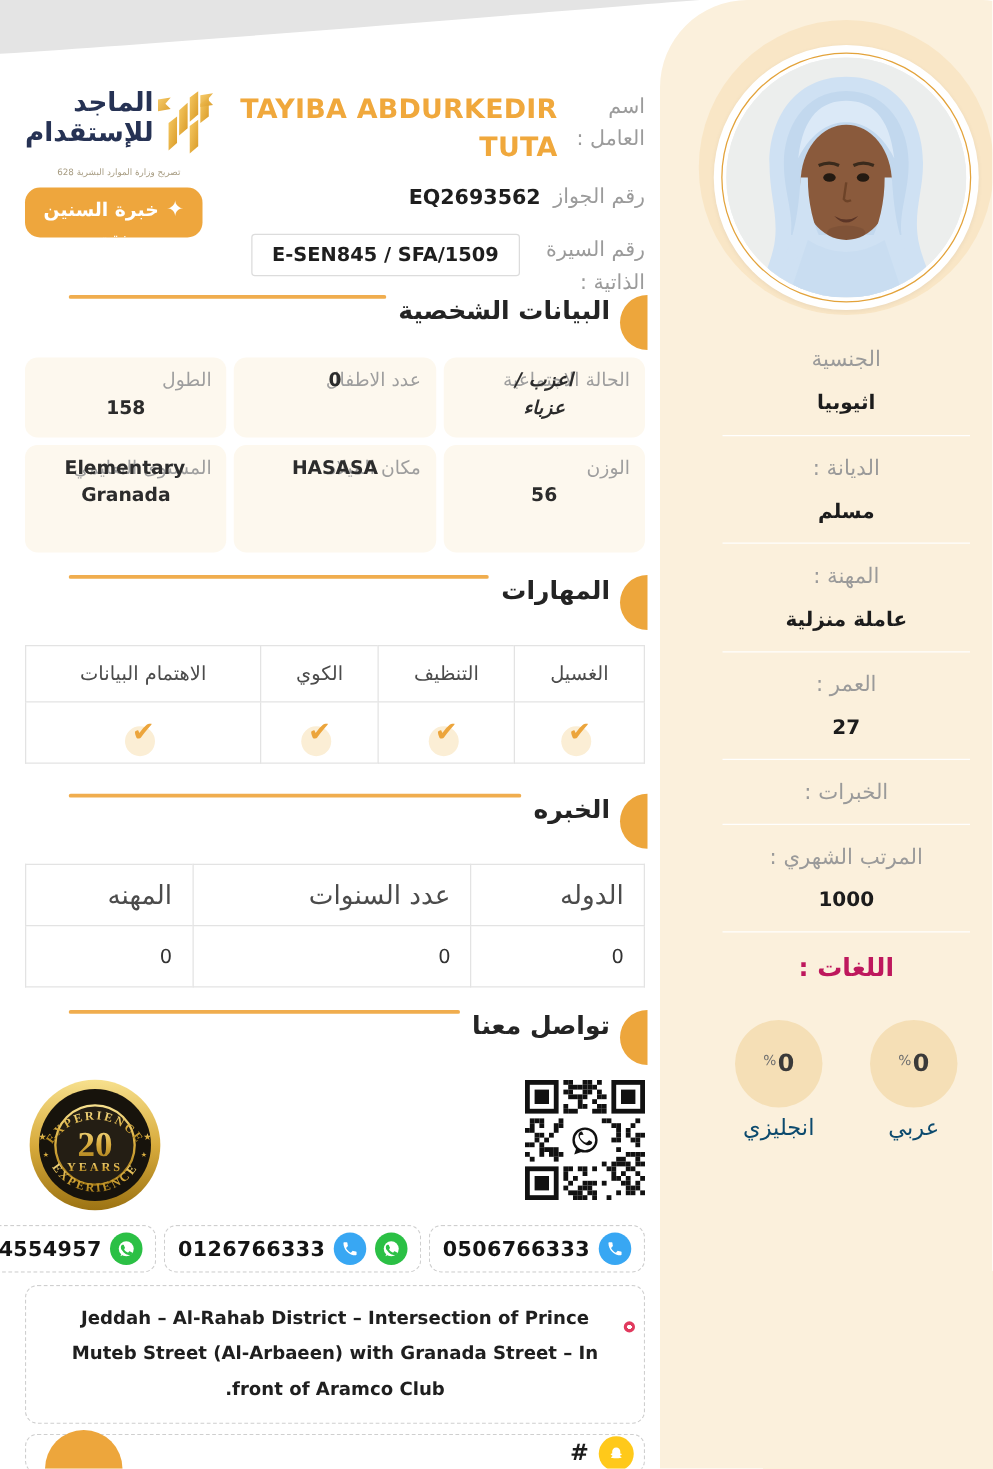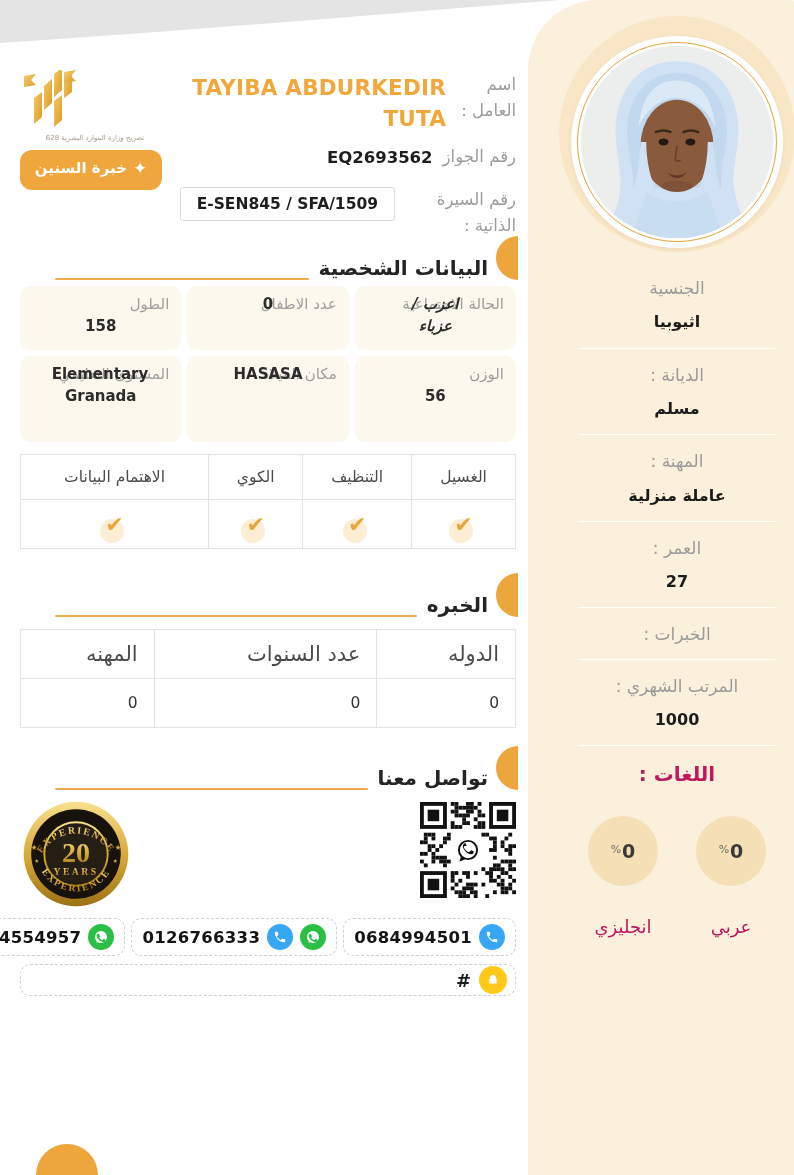--- a/index.html
+++ b/index.html
@@ -19,21 +19,21 @@
   .sb-content{position:relative;padding-top:278px;text-align:center;}
   .sb-label{font-size:17px;color:#9a9a9a;margin-bottom:14px;line-height:1.2;}
   .sb-value{font-size:16px;font-weight:bold;color:#1c1c1c;margin-bottom:16px;line-height:1.2;}
   .sb-divider{width:198px;margin:0 auto 16px auto;border-top:1.5px solid rgba(255,255,255,.95);}
   .sb-lang-title{font-size:20px;font-weight:bold;color:#be185d;margin-bottom:6px;}
   .lang-row{display:flex;direction:rtl;justify-content:center;gap:38px;margin-top:30px;}
   .lang-circle{width:70px;height:70px;border-radius:50%;background:#f5dfb6;
                display:flex;align-items:center;justify-content:center;}
   .pct{direction:ltr;font-size:19px;font-weight:bold;color:#3a3a3a;}
   .pct-sign{font-size:11px;font-weight:normal;color:#6f6f6f;vertical-align:5px;margin-right:1px;}
-  .lang-name{margin-top:30px;font-size:18px;color:#be185d;}
+  .lang-name{margin-top:6px;font-size:18px;color:#0c4a6e;}
   
   .main{position:absolute;left:20px;top:58px;width:496px;}
   .header-row{display:flex;justify-content:space-between;height:178px;}
   .brand-col{width:152px;}
   .brand-row{display:flex;align-items:flex-start;justify-content:flex-end;margin-top:12px;direction:rtl;}
   .brand-text{font-size:21px;font-weight:bold;color:#263254;text-align:right;line-height:1.15;}
   .brand-license{margin-top:4px;font-size:7px;color:#a79c82;text-align:center;width:150px;direction:rtl;}
   .exp-pill{margin-top:8px;width:142px;height:40px;border-radius:12px;background:#eea63d;
             color:#fff;font-size:15px;font-weight:bold;display:flex;flex-direction:column;
             align-items:center;overflow:hidden;padding-top:9px;box-sizing:border-box;}
@@ -41,25 +41,25 @@
   .exp-pill .star{font-size:17px;line-height:1;}
   .exp-pill .l2{margin-top:9px;font-size:13px;opacity:.95;}
   .fields-col{flex:1;padding-top:14px;display:flex;flex-direction:column;gap:8px;direction:rtl;}
   .f-label{color:#9b9b9b;font-size:16.5px;line-height:1.6;}
   .name-row{display:flex;gap:12px;align-items:flex-start;}
   .name-row .f-label{width:58px;flex:none;}
   .worker-name{flex:1;font-size:21.5px;font-weight:bold;color:#f0a83c;line-height:1.45;letter-spacing:.2px;}
   .pass-row{display:flex;gap:10px;align-items:center;margin-top:2px;}
   .mono-val{direction:ltr;font-weight:bold;font-size:16.5px;color:#1e1e1e;}
   .cv-row{display:flex;gap:14px;margin-top:8px;align-items:flex-start;}
-  .cv-row .f-label{width:86px;flex:none;margin-left:21px;}
+  .cv-row .f-label{width:86px;flex:none;}
   .cv-box{direction:ltr;border:1px solid #dcdcdc;border-radius:3px;padding:7px 16px;
           font-weight:bold;font-size:15.5px;color:#1e1e1e;background:#fff;}
   
-  .sec-head{display:flex;align-items:flex-end;gap:10px;direction:rtl;height:44px;position:relative;}
+  .sec-head{display:flex;align-items:flex-start;gap:10px;direction:rtl;height:44px;position:relative;}
   .sec-semi{width:22px;height:44px;border-radius:44px 0 0 44px;background:#eda63c;margin-left:-2px;margin-right:-2px;}
   .sec-title{font-size:20px;font-weight:bold;color:#242424;white-space:nowrap;}
   .sec-rule{flex:1;height:2.5px;border-radius:2px;background:#f0ad4e;margin-left:35px;}
   
   .p-grid{display:grid;direction:rtl;grid-template-columns:1fr 1fr 1fr;grid-template-rows:64px 86px;
           gap:6px;margin-top:6px;}
   .p-card{background:#fdf8ee;border-radius:10px;padding:8px 12px;box-sizing:border-box;overflow:visible;}
   .card-label{font-size:15px;color:#9e9e9e;text-align:right;line-height:1.45;}
   .card-value{font-size:15px;font-weight:bold;color:#2c2c2c;text-align:center;line-height:1.45;}
   .p-card.overlap .card-value{margin-top:-22px;}
@@ -197,20 +197,24 @@
             <g fill="url(#lg)">
               <path d="M24 16 L32 9 L32 33 L24 40 Z"></path>
               <path d="M34 4 L42 -2 L42 20 L34 27 Z"></path>
               <path d="M14 28 L22 22 L22 47 L14 54 Z"></path>
               <path d="M34 31 L42 25 L42 50 L34 57 Z"></path>
               <path d="M44 10 L52 4 L52 22 L44 28 Z"></path>
               <path d="M4 6 L16 4 L11 10 L16 15 L4 17 Z" opacity=".95"></path>
               <path d="M44 2 L56 0 L51 6 L56 11 L44 13 Z" opacity=".95"></path>
             </g>
           </svg>
+          <div class="brand-text">
+            <div>الماجد</div>
+            <div>للإستقدام</div>
+          </div>
         </div>
         <div class="brand-license">تصريح وزارة الموارد البشرية 628</div>
         <div class="exp-pill">
           <div class="l1">
             <span class="star">✦</span>
             <span>خبرة السنين</span>
           </div>
           <div class="l2">ثقة</div>
         </div>
       </div>
@@ -256,20 +260,25 @@
       <div class="p-card overlap">
         <div class="card-label" dir="rtl">مكان الميلاد</div>
         <div class="card-value">HASASA</div>
       </div>
       <div class="p-card overlap">
         <div class="card-label" dir="rtl">المستوى التعليمي</div>
         <div class="card-value mid">Elementary Granada</div>
       </div>
     </div>
 
+    <div class="sec-head mt18">
+      <div class="sec-semi"></div>
+      <div class="sec-title" dir="rtl">المهارات</div>
+      <div class="sec-rule"></div>
+    </div>
     <table class="grid skills">
       <colgroup>
           <col style="width:21%">
           <col style="width:22%">
           <col style="width:19%">
           <col style="width:38%">
         </colgroup>
       <tbody>
           <tr>
         <th>الغسيل</th>
@@ -504,21 +513,21 @@
             <rect x="8" y="80" width="12" height="12" fill="#111"></rect>
             <circle cx="50" cy="50" r="13" fill="#fff"></circle>
             <circle cx="50" cy="50" r="9.5" fill="none" stroke="#111" stroke-width="2"></circle>
             <path d="M41 62l2-6 4 4z" fill="#111"></path>
             <path d="M46.2 45.8c-.8.8-.8 2.2 1.4 4.4s3.6 2.2 4.4 1.4l1.4-1.4 2.4 1.2c.4.6.2 1.6-.8 2.4-1.8 1.4-5 .4-7.6-2.2s-3.6-5.8-2.2-7.6c.8-1 1.8-1.2 2.4-.8l1.2 2.4z" fill="#111"></path>
           </svg></div>
     </div>
 
     <div class="phones-row">
       <div class="phone-box">
-        <span class="phone-num">0684994501</span>
+        <span class="phone-num">0506766333</span>
         <span class="cicon blue">
           <svg width="14" height="14" viewBox="0 0 24 24" fill="#fff">
               <path d="M6.6 10.8c1.5 2.9 3.7 5.1 6.6 6.6l2.2-2.2c.3-.3.7-.4 1-.2 1.1.4 2.3.6 3.6.6.6 0 1 .4 1 1V20c0 .6-.4 1-1 1C10.6 21 3 13.4 3 4c0-.6.4-1 1-1h3.5c.6 0 1 .4 1 1 0 1.2.2 2.4.6 3.6.1.3 0 .7-.2 1l-2.3 2.2z"></path>
             </svg>
         </span>
       </div>
       <div class="phone-box">
         <span class="phone-num">0126766333</span>
         <span class="cicon blue">
           <svg width="14" height="14" viewBox="0 0 24 24" fill="#fff">
@@ -538,20 +547,24 @@
         <span class="cicon green">
           <svg width="16" height="16" viewBox="0 0 24 24">
               <circle cx="12" cy="12" r="9" fill="#fff"></circle>
               <path d="M5 21l1.8-4.2L9 19z" fill="#fff"></path>
               <path d="M9.2 7.8c-.3-.6-.6-.6-.9-.6h-.7c-.2 0-.6.1-.9.4-.3.3-1.2 1.1-1.2 2.8s1.2 3.2 1.4 3.5c.2.2 2.3 3.7 5.7 5 2.8 1.1 3.4.9 4 .8.6-.1 2-.8 2.2-1.6.3-.8.3-1.4.2-1.6-.1-.1-.3-.2-.6-.4-.3-.2-2-.9-2.3-1-.3-.1-.5-.2-.7.2-.2.3-.8 1-1 1.2-.2.2-.4.2-.7.1-.3-.2-1.3-.5-2.5-1.5-.9-.8-1.5-1.8-1.7-2.1-.2-.3 0-.5.1-.6l.5-.6c.2-.2.2-.3.3-.6.1-.2 0-.4 0-.6-.1-.2-.7-1.7-1-2.3z" fill="#2bc045"></path>
             </svg>
         </span>
       </div>
     </div>
 
+    <div class="addr-box">
+      <span class="addr-dot"></span>
+      <span>Jeddah – Al-Rahab District – Intersection of Prince Muteb Street (Al-Arbaeen) with Granada Street – In front of Aramco Club.</span>
+    </div>
 
     <div class="hash-box">
       <span class="snap">
         <svg width="18" height="18" viewBox="0 0 30 30">
             <path fill="#fff" d="M15 6.5c-3.2 0-5.4 2.3-5.4 5.6v2.6c-.9.2-2.1.5-2.1 1.1 0 .8 1.9.9 2.4 1.9.4.9-2 1.6-2 2.3 0 .6 3.3 1.1 7.1 1.1s7.1-.5 7.1-1.1c0-.7-2.4-1.4-2-2.3.5-1 2.4-1.1 2.4-1.9 0-.6-1.2-.9-2.1-1.1v-2.6c0-3.3-2.2-5.6-5.4-5.6z"></path>
           </svg>
       </span>
       <span class="hash-sign">#</span>
     </div>
   </div>

